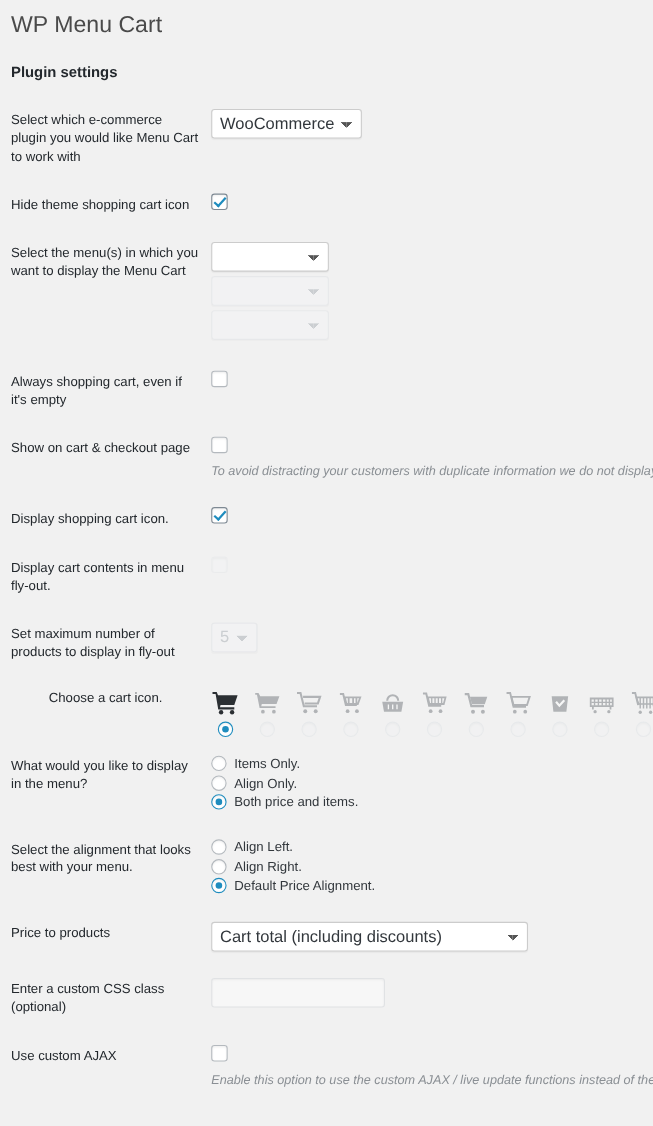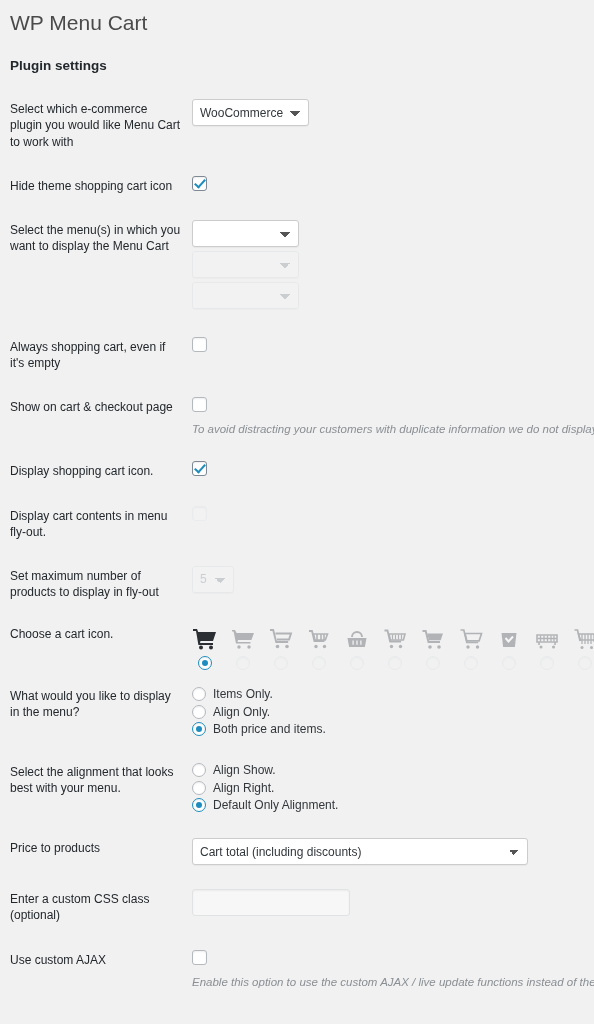--- a/index.html
+++ b/index.html
@@ -48,45 +48,45 @@
     font-weight: normal;
     font-size: 12px;
     line-height: 1.35;
     color: #23282d;
     padding: 14px 10px 14px 0;
   }
   table.form-table td {
     vertical-align: top;
     padding: 12px 10px 12px 0;
   }
-  tr.row-tight th { padding-top: 12px; padding-bottom: 6px; }
+  tr.row-tight th { padding-top: 12px; padding-bottom: 6px; text-align: center; }
   tr.row-tight td { padding-top: 10px; padding-bottom: 4px; }
 
   
   select.wp-select {
     font-family: "Liberation Sans", sans-serif;
-    font-size: 12px;
+    font-size: 15px;
     color: #32373c;
     background: #fff;
     border: 1px solid #ccc;
     border-radius: 3px;
     box-shadow: 0 1px 1px rgba(0,0,0,.04);
     padding: 4px 24px 4px 7px;
     height: 27px;
     -webkit-appearance: none;
     appearance: none;
     background-image:
       linear-gradient(45deg, transparent 50%, #555 50%),
       linear-gradient(135deg, #555 50%, transparent 50%);
     background-position: calc(100% - 13px) 11px, calc(100% - 8px) 11px;
     background-size: 5px 5px, 5px 5px;
     background-repeat: no-repeat;
     box-sizing: border-box;
   }
-  select.wp-select.wide { width: 336px; }
+  select.wp-select.wide { width: 288px; }
   select.wp-select.menu-select { width: 107px; display: block; }
   select.wp-select.small { width: 42px; padding-right: 20px; }
   select.wp-select:disabled,
   .is-disabled select.wp-select {
     background-color: #f3f4f5;
     border-color: #e2e4e7;
     color: #b4b9be;
     opacity: .62;
     background-image:
       linear-gradient(45deg, transparent 50%, #b4b9be 50%),
@@ -447,29 +447,29 @@
           </div>
         </td>
       </tr>
 
       <tr>
         <th>Select the alignment that looks best with your menu.</th>
         <td>
           <div class="radio-list">
             <label class="radio-line">
               <span class="rb"></span>
-              <span>Align Show.</span>
+              <span>Align Left.</span>
             </label>
             <label class="radio-line">
               <span class="rb"></span>
               <span>Align Right.</span>
             </label>
             <label class="radio-line">
               <span class="rb checked"></span>
-              <span>Default Only Alignment.</span>
+              <span>Default Price Alignment.</span>
             </label>
           </div>
         </td>
       </tr>
 
       <tr>
         <th>Price to products</th>
         <td>
           <select class="wp-select wide">
             <option>Cart total (including discounts)</option>

